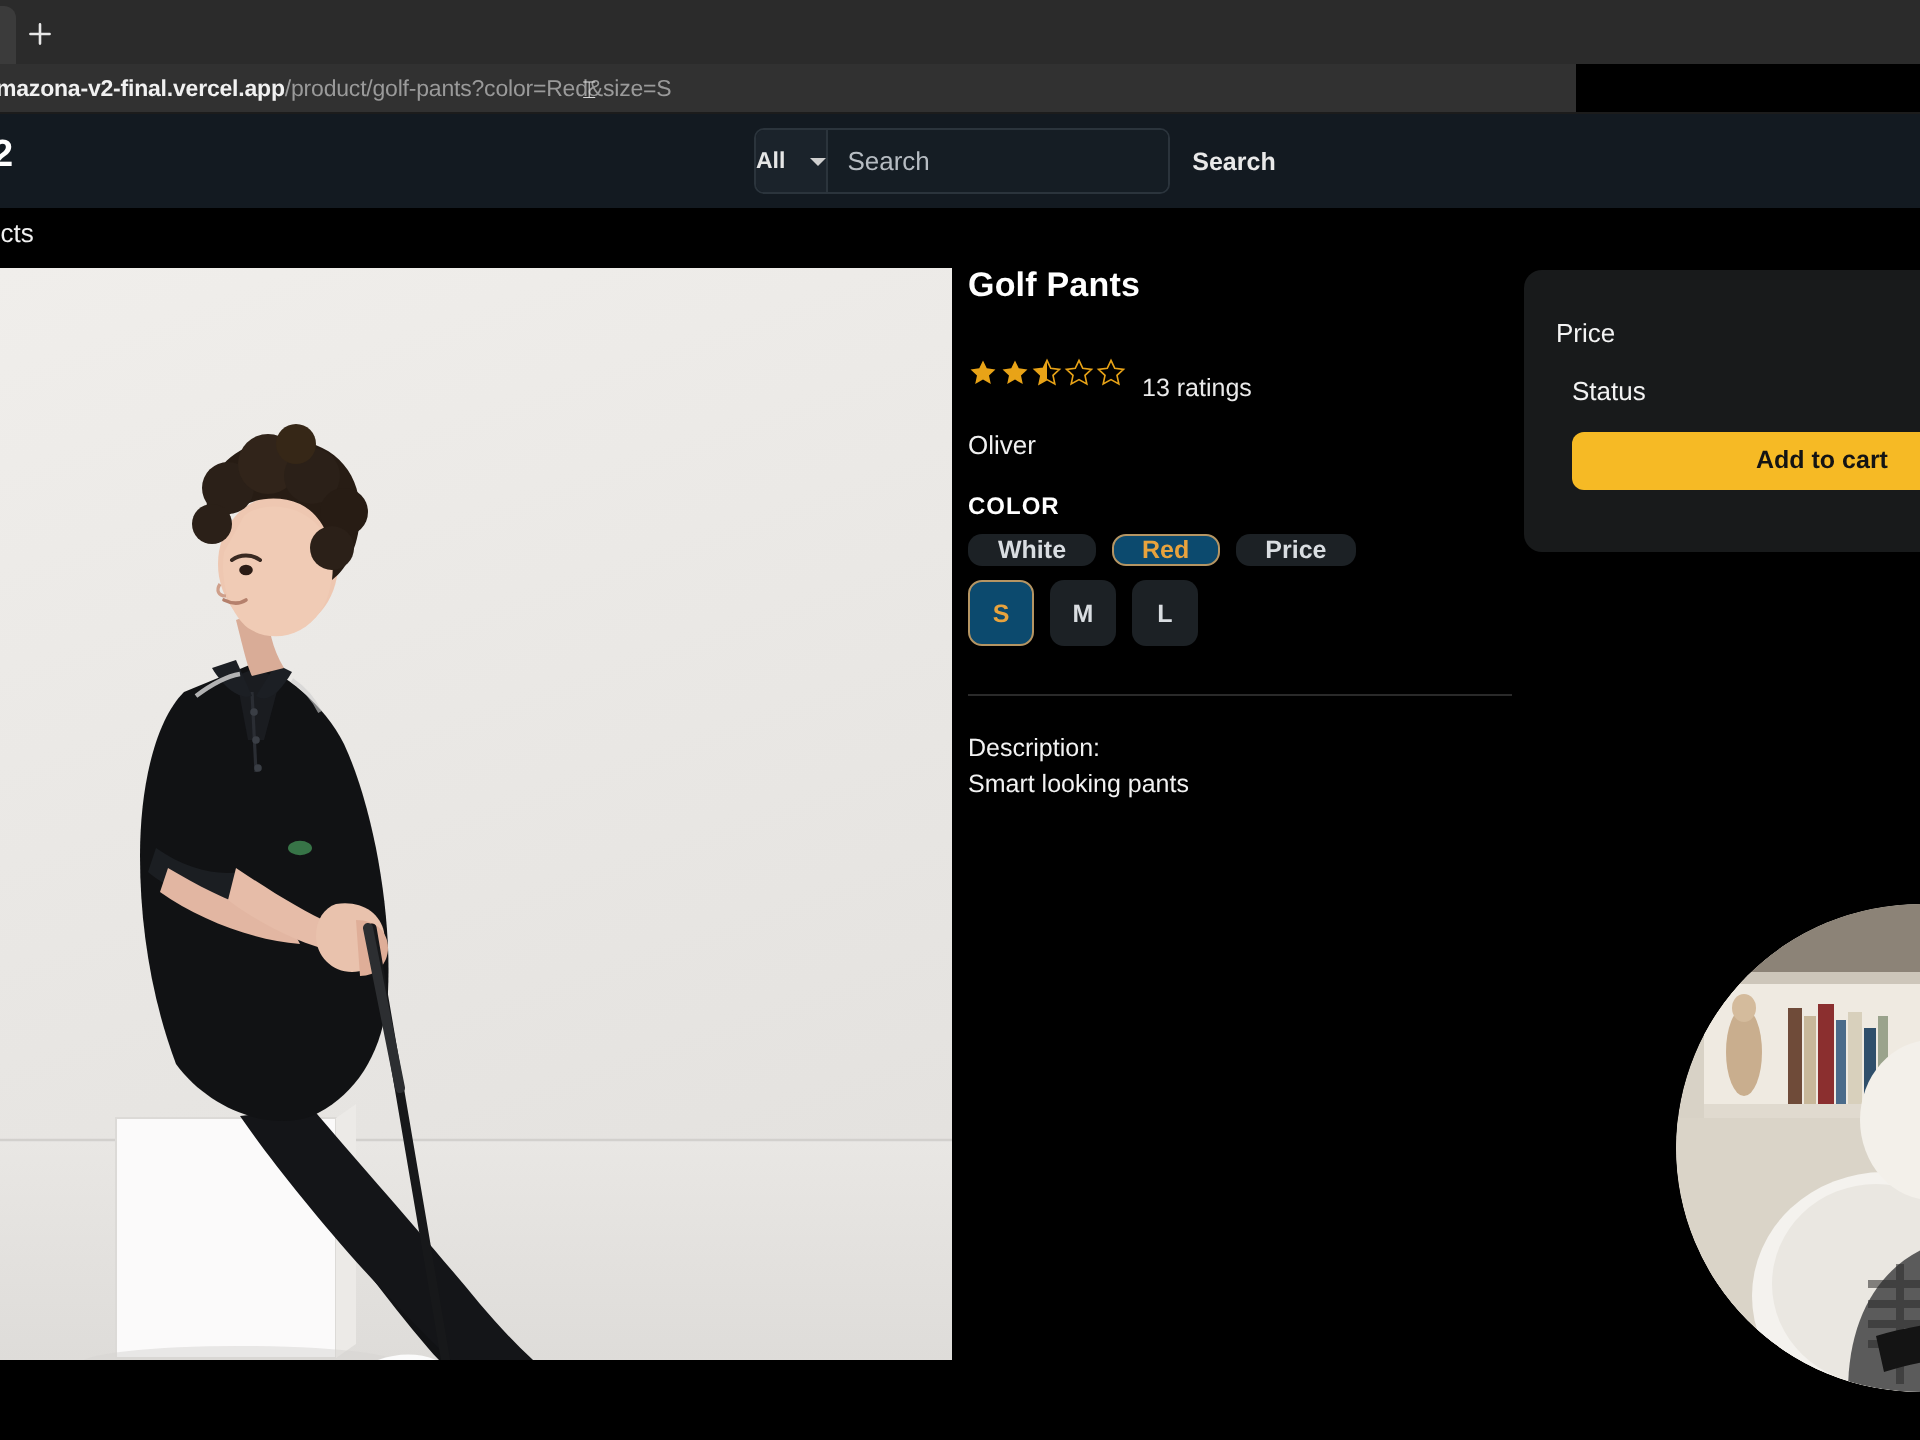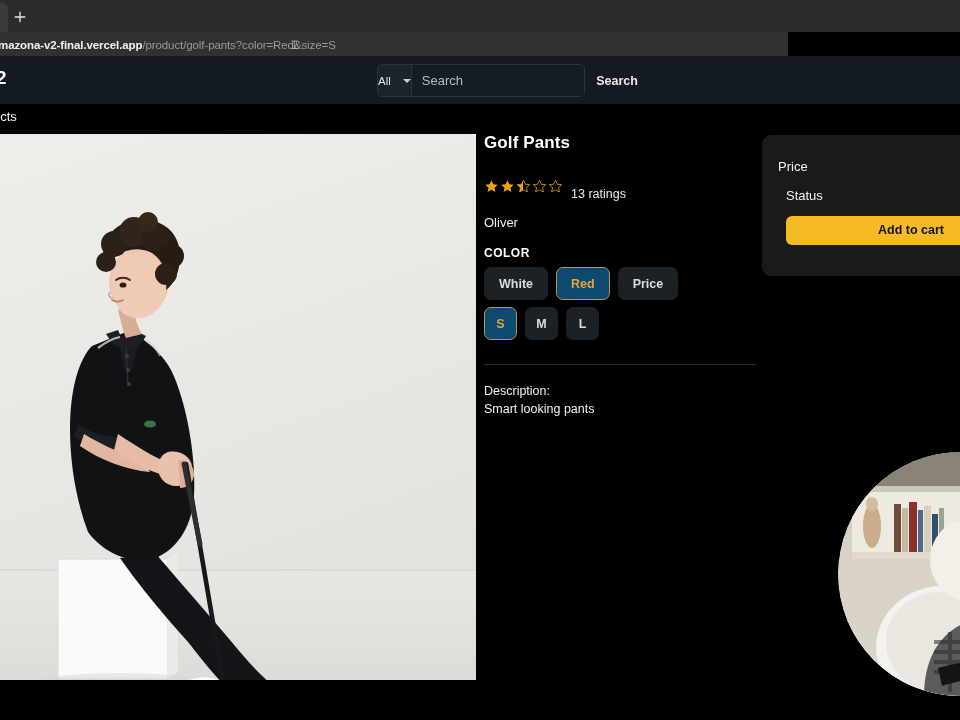--- a/index.html
+++ b/index.html
@@ -64,21 +64,21 @@
   .searchbar {
     position: absolute; left: 377px; top: 64px;
     width: 208px; height: 33px;
     display: flex; align-items: stretch;
     border-radius: 5px; overflow: hidden;
     border: 1px solid #2b343c;
   }
   .search-scope {
     width: 62px; background: #1b232b;
     display: flex; align-items: center; justify-content: center; gap: 12px;
-    color: #e6e6e6; font-size: 11.5px; font-weight: normal;
+    color: #e6e6e6; font-size: 11.5px; font-weight: bold;
     border-right: 1px solid #2b343c;
   }
   .caret-down {
     width: 0; height: 0;
     border-left: 4px solid transparent; border-right: 4px solid transparent;
     border-top: 4.5px solid #cfcfcf;
   }
   .search-input {
     flex: 1; background: #151d24; border: none; outline: none;
     color: #e6e6e6; font-size: 13px; padding-left: 10px;
@@ -121,21 +121,21 @@
   .opt-label { color: #fff; font-size: 12px; font-weight: bold; letter-spacing: 0.5px; }
   .color-label { margin-top: 16px; }
   .size-label { margin-top: 12px; }
   .opt-row { display: flex; gap: 8px; margin-top: 7px; }
   .opt-btn {
     background: #1c2125; border: 1px solid transparent; border-radius: 7px;
     color: #d9dde1; font-size: 12.5px; font-weight: bold;
     display: flex; align-items: center; justify-content: center;
     cursor: pointer; font-family: "Liberation Sans", sans-serif;
   }
-  .color-btn { height: 33px; padding: 0 14px; }
+  .color-btn { height: 16px; padding: 0 14px; }
   .size-btn  { height: 33px; width: 33px; }
   .opt-btn.selected {
     background: #0c4a6e; border-color: #b59563; color: #e8a33d;
   }
 
   .divider {
     margin-top: 24px; width: 272px; height: 1px; background: #2a2a2a;
   }
   .desc-block { margin-top: 19px; }
   .desc-head { color: #f2f2f2; font-size: 12.5px; }

